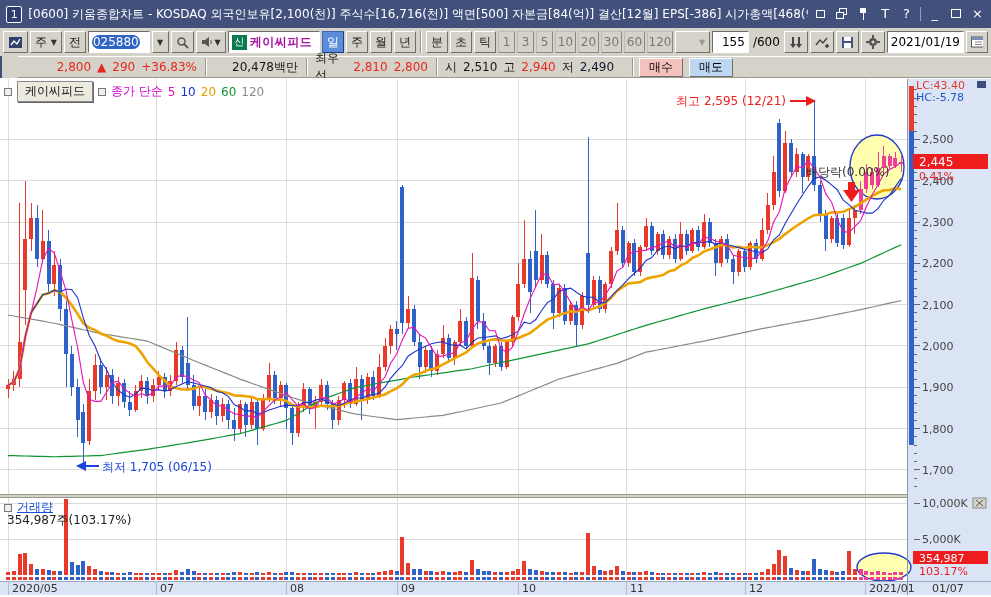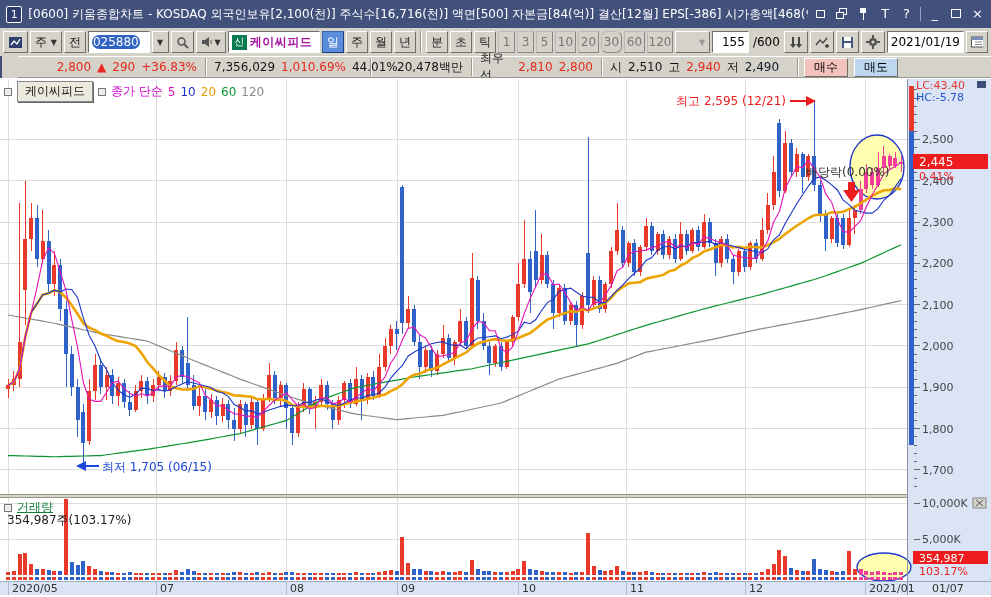--- a/index.html
+++ b/index.html
@@ -43,21 +43,21 @@
   #buy-btn{background:#f3c2bd;} #sell-btn{background:#bdd7f1;align-items:center;}
   
   #chart-wrap{position:absolute;left:0;top:78px;width:991px;height:519px;background:#fff;}
   #cv{position:absolute;left:0;top:0;}
   .overlay{position:absolute;font-size:12px;display:flex;align-items:center;gap:5px;z-index:5;}
   .chk{width:8px;height:8px;border:1px solid #777;background:#eee;display:inline-block;}
   #series-tab{border:1px solid #888;background:#eceadf;padding:1px 7px;font-size:12px;color:#111;
               box-shadow:1px 1px 0 #666;}
   .ma-label{color:#cc00cc;} 
   .p5{color:#e612b6;} .p10{color:#1b34c8;} .p20{color:#e3a000;} .p60{color:#0f9433;} .p120{color:#8a8a8a;}
-  .vol-title{color:#15803d;text-decoration:underline;}
+  .vol-title{color:#1d4ed8;text-decoration:underline;}
   .vol-val{color:#222;font-size:12px;}
   .mini-svg{display:block;}
 </style>
 </head>
 <body>
 
 <div id="win">
 
   <div id="titlebar">
     <div id="title-badge">1</div>
@@ -150,21 +150,21 @@
       </div>
     <div class="btn flat" style="width:17px;">
         <span>5</span>
       </div>
     <div class="btn flat" style="width:21px;">
         <span>10</span>
       </div>
     <div class="btn flat" style="width:21px;">
         <span>20</span>
       </div>
-    <div class="btn flat" style="width:21px;border-radius:6px;">
+    <div class="btn flat" style="width:21px;">
         <span>30</span>
       </div>
     <div class="btn flat" style="width:21px;">
         <span>60</span>
       </div>
     <div class="btn flat" style="width:26px;">
         <span>120</span>
       </div>
     <div class="btn" style="width:40px;justify-content:flex-end;">
         <span class="caret" style="color:#999;">▼</span>
@@ -217,25 +217,20 @@
         </svg>
     </div>
   </div>
 
   <div id="infobar">
     <div class="ib-cell" style="width:182px;justify-content:flex-end;">
       <span class="red">2,800</span>
       <span class="red">▲</span>
       <span class="red">290</span>
       <span class="red">+36.83%</span>
-    </div>
-    <div class="ib-cell" style="width:165px;">
-      <span class="blk">7,356,029</span>
-      <span class="red">1,010.69%</span>
-      <span class="blk">44.01%</span>
     </div>
     <div class="ib-cell" style="width:101px;justify-content:flex-end;">
       <span class="blk">20,478백만</span>
     </div>
     <div class="ib-cell" style="width:130px;">
       <span class="blk">최우선</span>
       <span class="red">2,810</span>
       <span class="red">2,800</span>
     </div>
     <div class="ib-cell" style="width:196px;">

